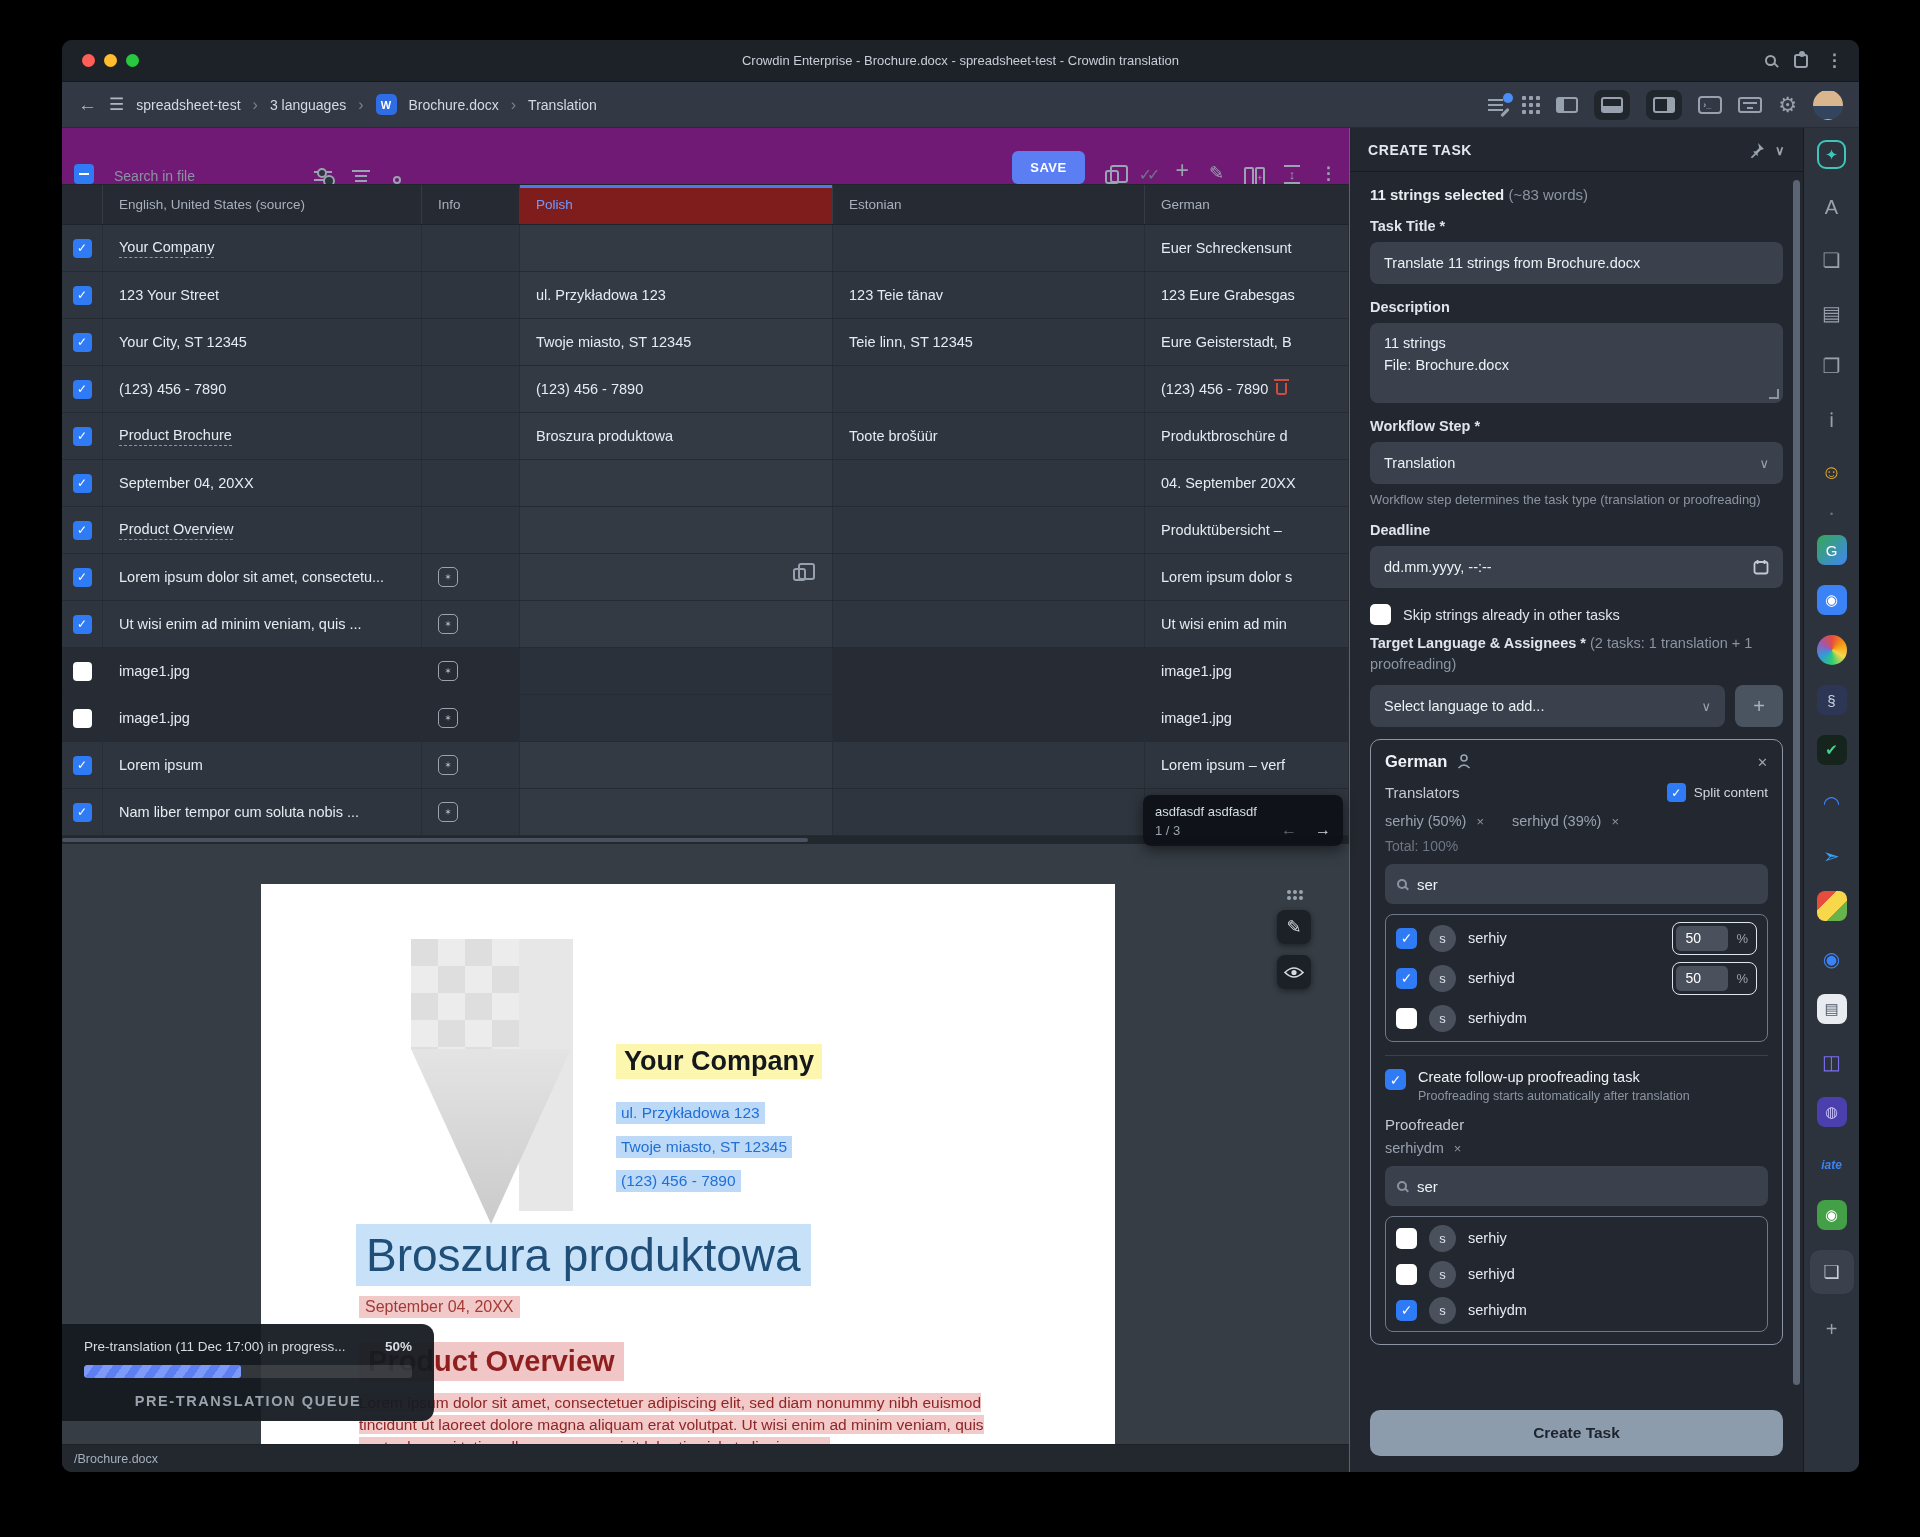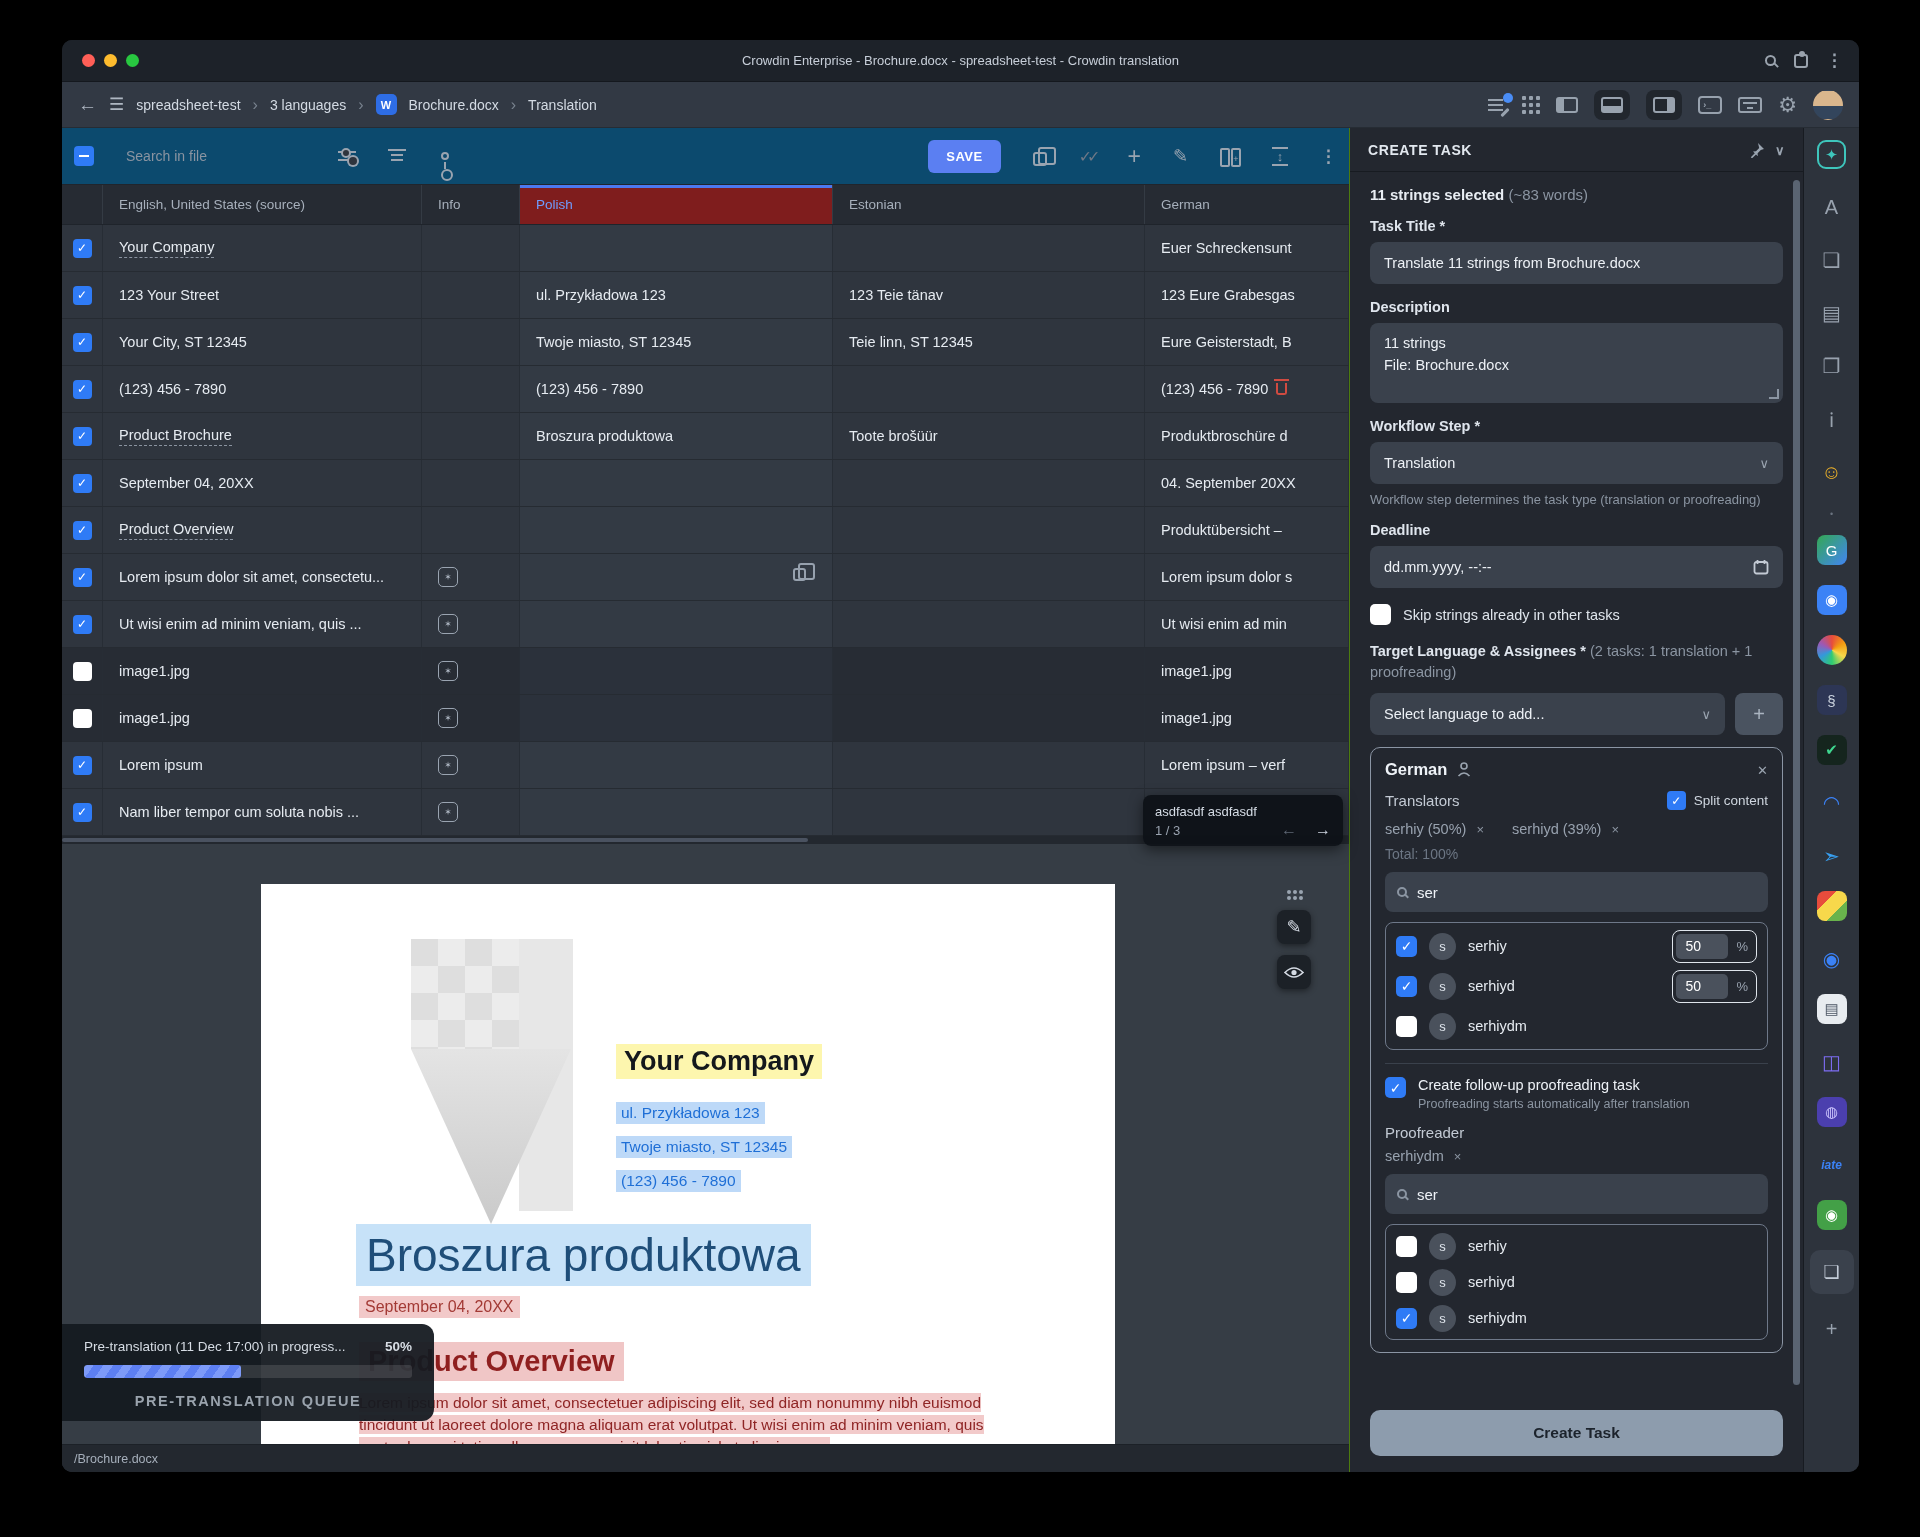--- a/index.html
+++ b/index.html
@@ -46,21 +46,21 @@
   .ic-kbd::before { content:''; position:absolute; left:3px; right:3px; top:3px; height:2px; background:#98a2ae; }
   .ic-kbd::after { content:''; position:absolute; left:7px; right:7px; bottom:2px; height:2px; background:#98a2ae; }
   .g-gear::after { content:"⚙"; font-size:21px; color:#98a2ae; }
   .avatar { width:30px; height:30px; border-radius:50%; background:linear-gradient(180deg,#d9b68d 52%,#33455c 52%); border:1px solid #50596600; }
 
   
   .main { flex:1; display:flex; min-height:0; }
   .editor { flex:1; min-width:0; display:flex; flex-direction:column; background:#2a3038; position:relative; }
 
   
-  .etoolbar { height:56px; flex:0 0 auto; background:#0c4a6e; display:flex; align-items:center; padding:0 12px; gap:32px; }
+  .etoolbar { height:56px; flex:0 0 auto; background:#701a75; display:flex; align-items:flex-end; padding:0 12px; gap:20px; }
   .cb { width:20px; height:20px; border-radius:4px; background:#fff; display:flex; align-items:center; justify-content:center; color:#fff; font-size:13px; flex:0 0 auto; }
   .cb.checked { background:#2f7bf6; }
   .cb.ind { background:#2f7bf6; }
   .cb.ind::after { content:''; width:10px; height:2px; background:#fff; }
   .cb.sm { width:21px; height:21px; border-radius:5px; font-size:14px; }
   .search-ph { color:#8a94a1; font-size:14px; min-width:180px; }
   .g-dblcheck::after { content:"✓✓"; letter-spacing:-5px; font-size:16px; color:#6f7886; }
   .g-plus::after { content:"+"; font-size:23px; color:#9aa4b0; }
   .g-pencil::after { content:"✎"; font-size:18px; color:#9aa4b0; }
   .g-rows { width:16px; height:19px; border-top:2px solid #9aa4b0; border-bottom:2px solid #9aa4b0; display:flex; align-items:center; justify-content:center; }
@@ -152,21 +152,21 @@
   .tp-body { flex:1; min-height:0; padding:14px 20px 0; overflow:hidden; font-size:14px; }
   .tp-summary { font-size:15px; color:#8b95a2; }
   .tp-summary b { color:#e8edf3; }
   .tp-label { font-weight:bold; color:#dfe5ed; font-size:14.5px; margin:15px 0 8px; }
   .tp-input { background:#3a414c; border-radius:8px; height:42px; display:flex; align-items:center; padding:0 14px; color:#edf1f6; font-size:14.5px; }
   .tp-area { background:#3a414c; border-radius:8px; height:80px; padding:10px 14px; color:#edf1f6; font-size:14.5px; white-space:pre-line; line-height:1.5; position:relative; }
   .tp-area::after { content:''; position:absolute; right:4px; bottom:4px; width:8px; height:8px; border-right:2px solid #8b95a2; border-bottom:2px solid #8b95a2; }
   .tp-select { justify-content:space-between; }
   .tp-help { color:#8b95a2; font-size:13px; margin-top:8px; }
   .chk-row { display:flex; align-items:center; gap:12px; color:#dfe5ec; font-size:14.5px; margin-top:16px; }
-  .target-label { margin-top:16px; font-size:14.5px; color:#8b95a2; line-height:1.45; }
+  .target-label { margin-top:8px; font-size:14.5px; color:#8b95a2; line-height:1.45; }
   .target-label b { color:#dfe5ed; }
   .lang-row { display:flex; gap:10px; margin-top:10px; }
   .lang-row .tp-select { flex:1; }
   .add-lang-btn { width:48px; height:42px; background:#4a5360; border-radius:8px; display:flex; align-items:center; justify-content:center; color:#aab4c0; font-size:20px; }
   .lang-card { border:1px solid #8b95a4; border-radius:10px; margin-top:12px; padding:12px 14px 12px; }
   .card-head { display:flex; align-items:center; gap:10px; }
   .card-lang { font-size:16.5px; font-weight:bold; color:#eef2f7; }
   .g-x::after { content:"✕"; font-size:13px; color:#9aa4b0; }
   .card-head .g-x { margin-left:auto; }
   .tr-row { display:flex; align-items:center; margin-top:12px; }

